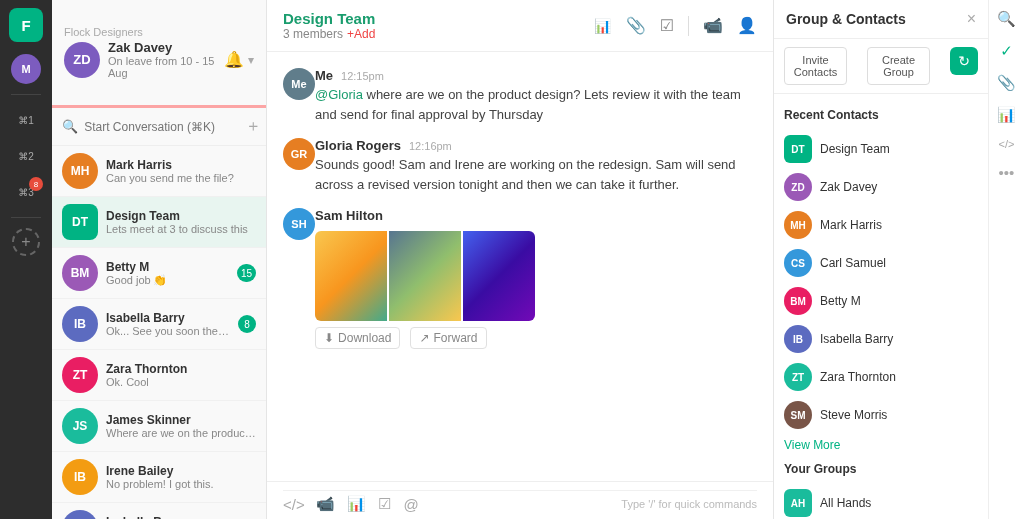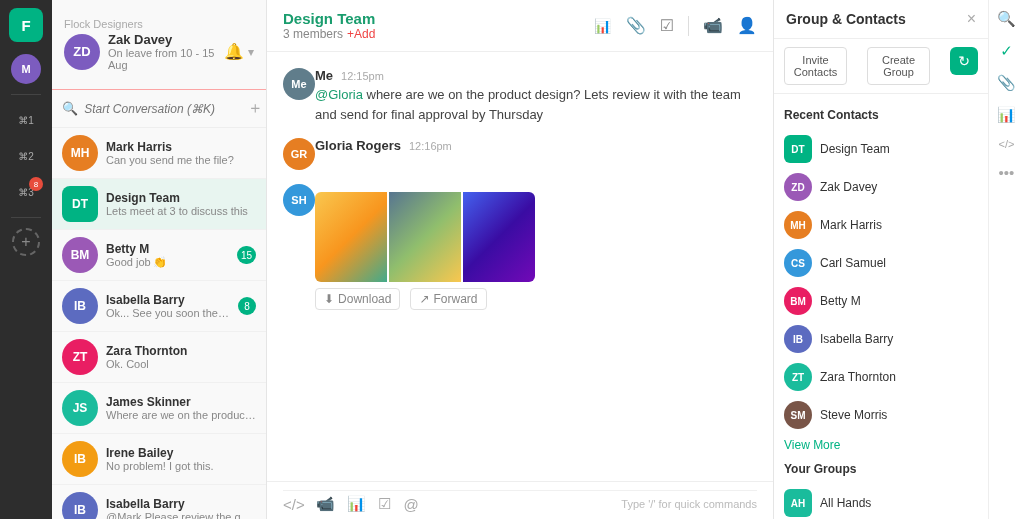--- a/index.html
+++ b/index.html
@@ -76,22 +76,22 @@
     
     .sidebar {
       width: 215px;
       background: #f9f9f9;
       border-right: 1px solid #e5e5e5;
       display: flex;
       flex-direction: column;
       flex-shrink: 0;
     }
     .sidebar-header {
-      padding: 18px 12px;
-      border-bottom: 1px solid #fca5a5;
+      padding: 26px 12px;
+      border-bottom: 3px solid #fca5a5;
       display: flex;
       align-items: center;
       gap: 8px;
     }
     .sidebar-header-avatar {
       width: 36px; height: 36px;
       background: #7c5cbf;
       border-radius: 50%;
       display: flex; align-items: center; justify-content: center;
       color: white; font-size: 13px; font-weight: bold;
@@ -109,21 +109,20 @@
       align-items: center;
       gap: 6px;
     }
     .sidebar-search input {
       flex: 1;
       border: none;
       background: transparent;
       font-size: 12px;
       color: #555;
       outline: none;
-      font-style: italic;
     }
     .sidebar-search-icon { color: #aaa; font-size: 13px; }
     .sidebar-search-plus { color: #aaa; font-size: 16px; cursor: pointer; }
 
     .sidebar-list { flex: 1; overflow-y: auto; }
     .sidebar-item {
       display: flex;
       align-items: center;
       padding: 7px 10px;
       gap: 8px;
@@ -463,26 +462,30 @@
       </div>
     </div>
 
     <div class="message">
       <div class="msg-avatar av-orange">GR</div>
       <div class="msg-body">
         <div class="msg-header">
           <span class="msg-name">Gloria Rogers</span>
           <span class="msg-time">12:16pm</span>
         </div>
+        <div class="msg-text">Sounds good! Sam and Irene are working on the redesign. Sam will send across a revised version tonight and then we can take it further.</div>
       </div>
     </div>
 
     <div class="message">
       <div class="msg-avatar av-blue">SH</div>
       <div class="msg-body">
+        <div class="msg-header">
+          <span class="msg-name">Sam Hilton</span>
+        </div>
         <div class="image-collage">
           <div class="collage-img collage-img-1"></div>
           <div class="collage-img collage-img-2"></div>
           <div class="collage-img collage-img-3"></div>
         </div>
         <div class="msg-actions">
           <button class="msg-action-btn">
             <span>⬇</span>
             <span>Download</span>
           </button>

